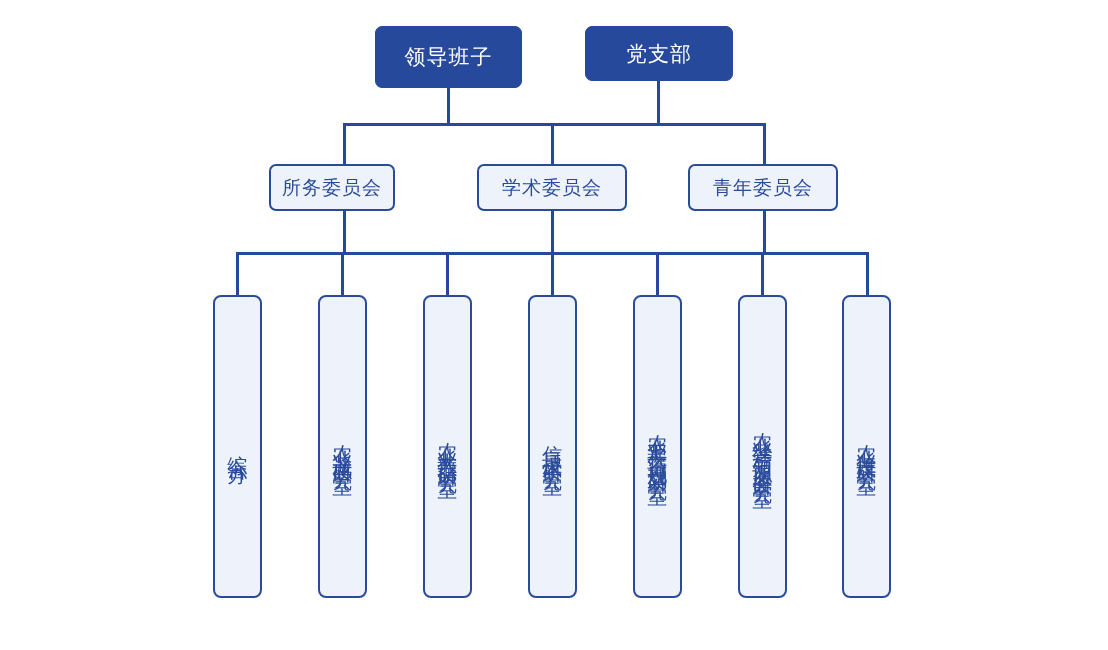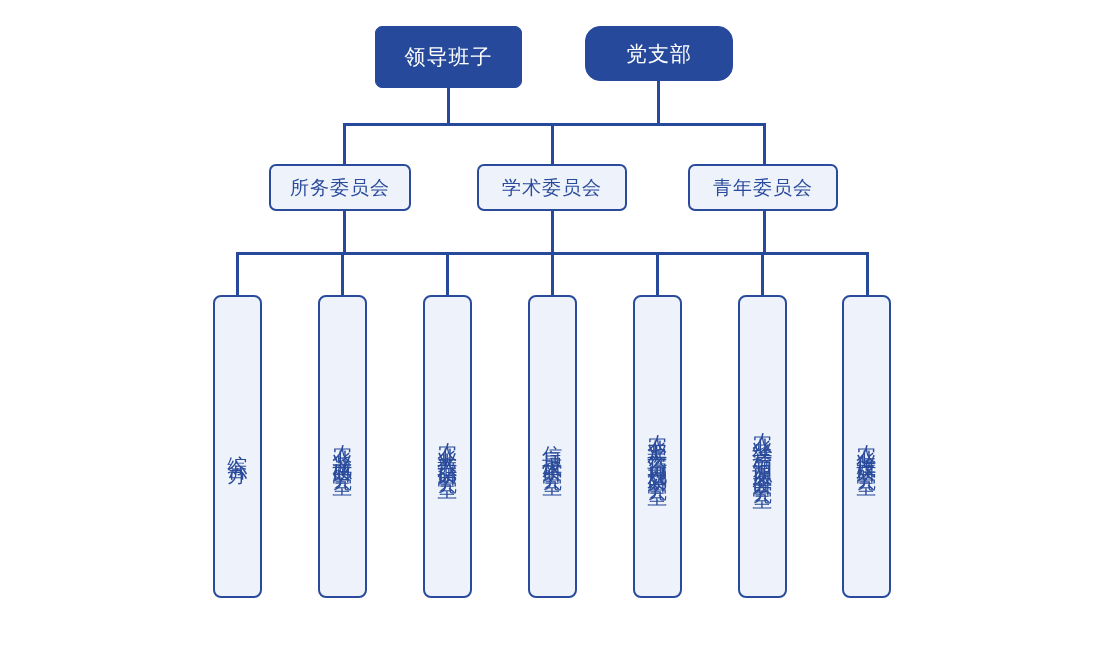--- a/index.html
+++ b/index.html
@@ -76,34 +76,34 @@
 </style>
 </head>
 <body>
 
 <div id="chart-root">
 
   <div class="node node-top" style="left:375px; top:26px; width:147px; height:62px;">
     <span>领导班子</span>
   </div>
 
-  <div class="node node-top" style="left:585px; top:26px; width:148px; height:55px;border-radius:15px;">
+  <div class="node node-top" style="left:585px; top:26px; width:148px; height:55px;">
     <span>党支部</span>
   </div>
 
   <div class="conn conn-v" style="left:447px; top:81px; height:44px;"></div>
   <div class="conn conn-v" style="left:657px; top:81px; height:44px;"></div>
 
   <div class="conn conn-h" style="left:343px; top:123px; width:423px;"></div>
 
   <div class="conn conn-v" style="left:343px; top:123px; height:42px;"></div>
   <div class="conn conn-v" style="left:551px; top:123px; height:42px;"></div>
   <div class="conn conn-v" style="left:763px; top:123px; height:42px;"></div>
 
-  <div class="node node-mid" style="left:269px; top:164px; width:142px; height:47px;">
+  <div class="node node-mid" style="left:269px; top:164px; width:126px; height:47px;">
     <span>所务委员会</span>
   </div>
 
   <div class="node node-mid" style="left:688px; top:164px; width:150px; height:47px;">
     <span>青年委员会</span>
   </div>
 
   <div class="node node-mid" style="left:477px; top:164px; width:150px; height:47px;">
     <span>学术委员会</span>
   </div>

